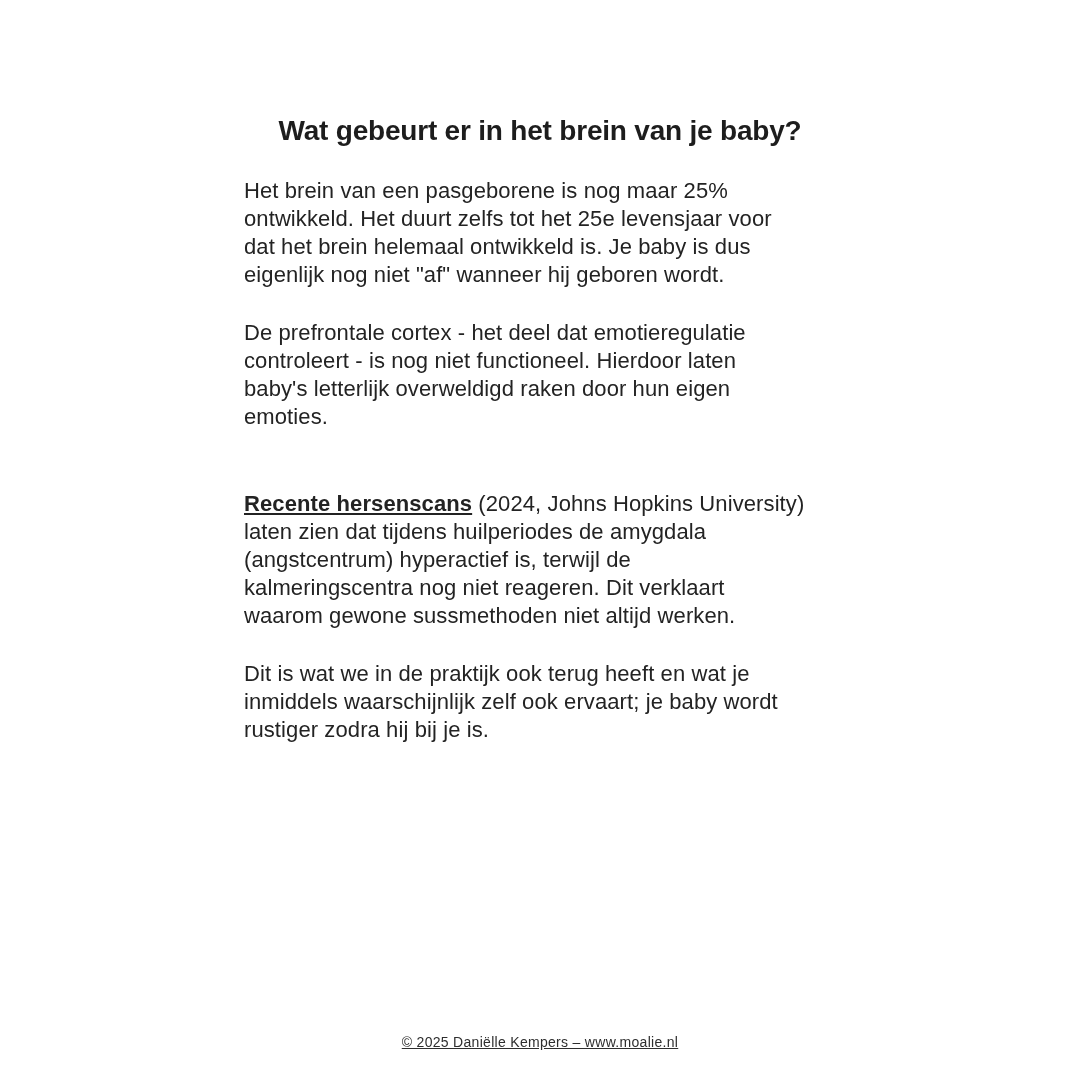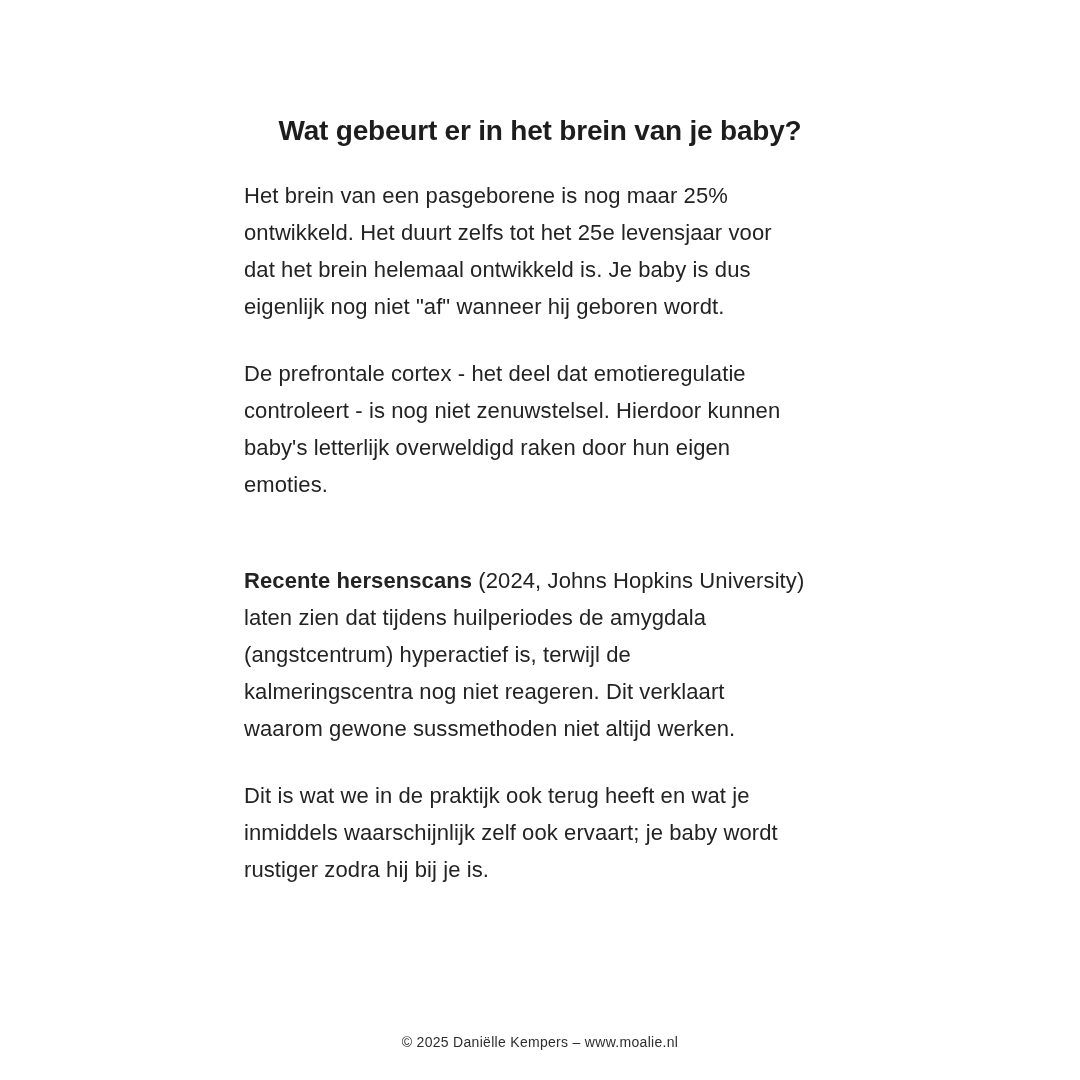--- a/index.html
+++ b/index.html
@@ -31,62 +31,64 @@
     .content {
       position: absolute;
       left: 244px;
       top: 177px;
       width: 640px;
       color: #232323;
     }
     .content p {
       margin: 0 0 30px 0;
       font-size: 22px;
-      line-height: 37px;
+      line-height: 28px;
       letter-spacing: 0.1px;
       white-space: pre;
       color: #232323;
     }
     .content p.gap-after-large {
       margin-bottom: 59px;
     }
     .content p:last-child {
       margin-bottom: 0;
     }
     .bold-lead {
       font-weight: 700;
+      text-decoration: underline;
     }
     .footer {
       position: absolute;
       top: 1034px;
       left: 0;
       width: 1080px;
       text-align: center;
       font-size: 14px;
       letter-spacing: 0.3px;
       color: #2e2e2e;
       margin: 0;
+      text-decoration: underline;
     }
   </style>
 </head>
 <body>
 
 <div class="page">
 
   <h1 class="title">Wat gebeurt er in het brein van je baby?</h1>
 
   <div class="content">
 
     <p>Het brein van een pasgeborene is nog maar 25%
 ontwikkeld. Het duurt zelfs tot het 25e levensjaar voor
 dat het brein helemaal ontwikkeld is. Je baby is dus
 eigenlijk nog niet "af" wanneer hij geboren wordt.</p>
 
     <p class="gap-after-large">De prefrontale cortex - het deel dat emotieregulatie
-controleert - is nog niet zenuwstelsel. Hierdoor kunnen
+controleert - is nog niet functioneel. Hierdoor laten
 baby's letterlijk overweldigd raken door hun eigen
 emoties.</p>
 
     <p><span class="bold-lead">Recente hersenscans</span><span> (2024, Johns Hopkins University)
 laten zien dat tijdens huilperiodes de amygdala
 (angstcentrum) hyperactief is, terwijl de
 kalmeringscentra nog niet reageren. Dit verklaart
 waarom gewone sussmethoden niet altijd werken.</span></p>
 
 

